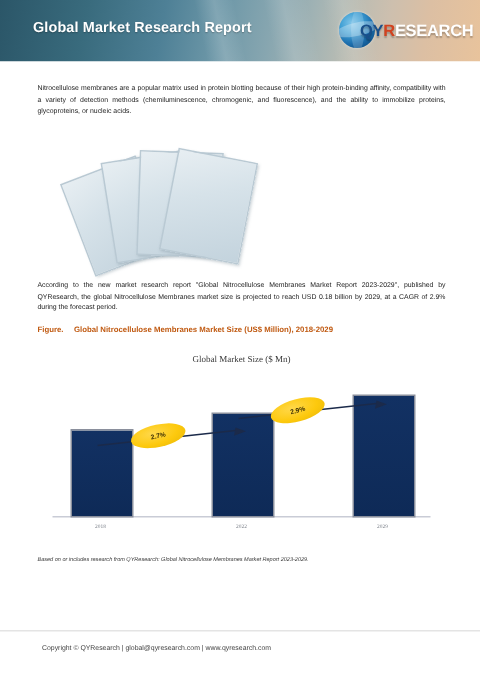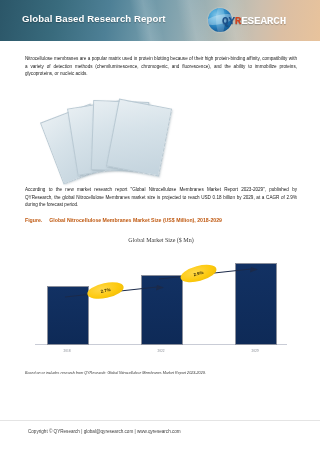--- a/index.html
+++ b/index.html
@@ -24,21 +24,21 @@
       linear-gradient(78deg,rgba(255,255,255,0) 56%,rgba(255,255,255,.13) 60%,rgba(255,255,255,0) 65%),
       linear-gradient(78deg,rgba(255,255,255,0) 68%,rgba(255,255,255,.10) 72%,rgba(255,255,255,0) 77%);
   }
   .header-title{
     position:absolute;left:22px;top:13px;
     color:#ffffff;font-size:9.6px;font-weight:bold;letter-spacing:.1px;
     text-shadow:0 1px 1px rgba(0,0,0,.28);
     z-index:3;white-space:nowrap;
   }
   
-  .logo{position:absolute;right:26px;top:5px;width:88px;height:32px;z-index:3;font-family:Liberation Mono, monospace;}
+  .logo{position:absolute;right:8px;top:5px;width:88px;height:32px;z-index:3;}
   .logo-globe{
     position:absolute;left:2px;top:3px;width:24px;height:24px;border-radius:50%;
     background:radial-gradient(circle at 34% 30%,#7fc4e8 0%,#3f9fd4 32%,#1d6fae 60%,#0d4f86 85%,#0a3a65 100%);
     box-shadow:0 0 2px rgba(255,255,255,.5);
     overflow:hidden;
   }
   .logo-globe:after{
     content:"";position:absolute;left:-3px;top:7px;width:30px;height:9px;
     background:rgba(255,255,255,.30);border-radius:50%;
     transform:rotate(-12deg);
@@ -155,21 +155,21 @@
   }
   .footer-text{
     position:absolute;left:28px;top:9px;
     font-size:4.6px;color:#3f3f3f;white-space:nowrap;
   }
 </style>
 </head>
 <body>
 
 <div class="header">
-  <div class="header-title">Global Based Research Report</div>
+  <div class="header-title">Global Market Research Report</div>
 
   <div class="logo">
     <div class="logo-globe"></div>
     <div class="logo-text">
       <span class="logo-q">Q</span><span class="logo-y">Y</span><span class="logo-r">R</span><span class="logo-rest">ESEARCH</span>
     </div>
   </div>
 </div>
 
 <div class="page">

